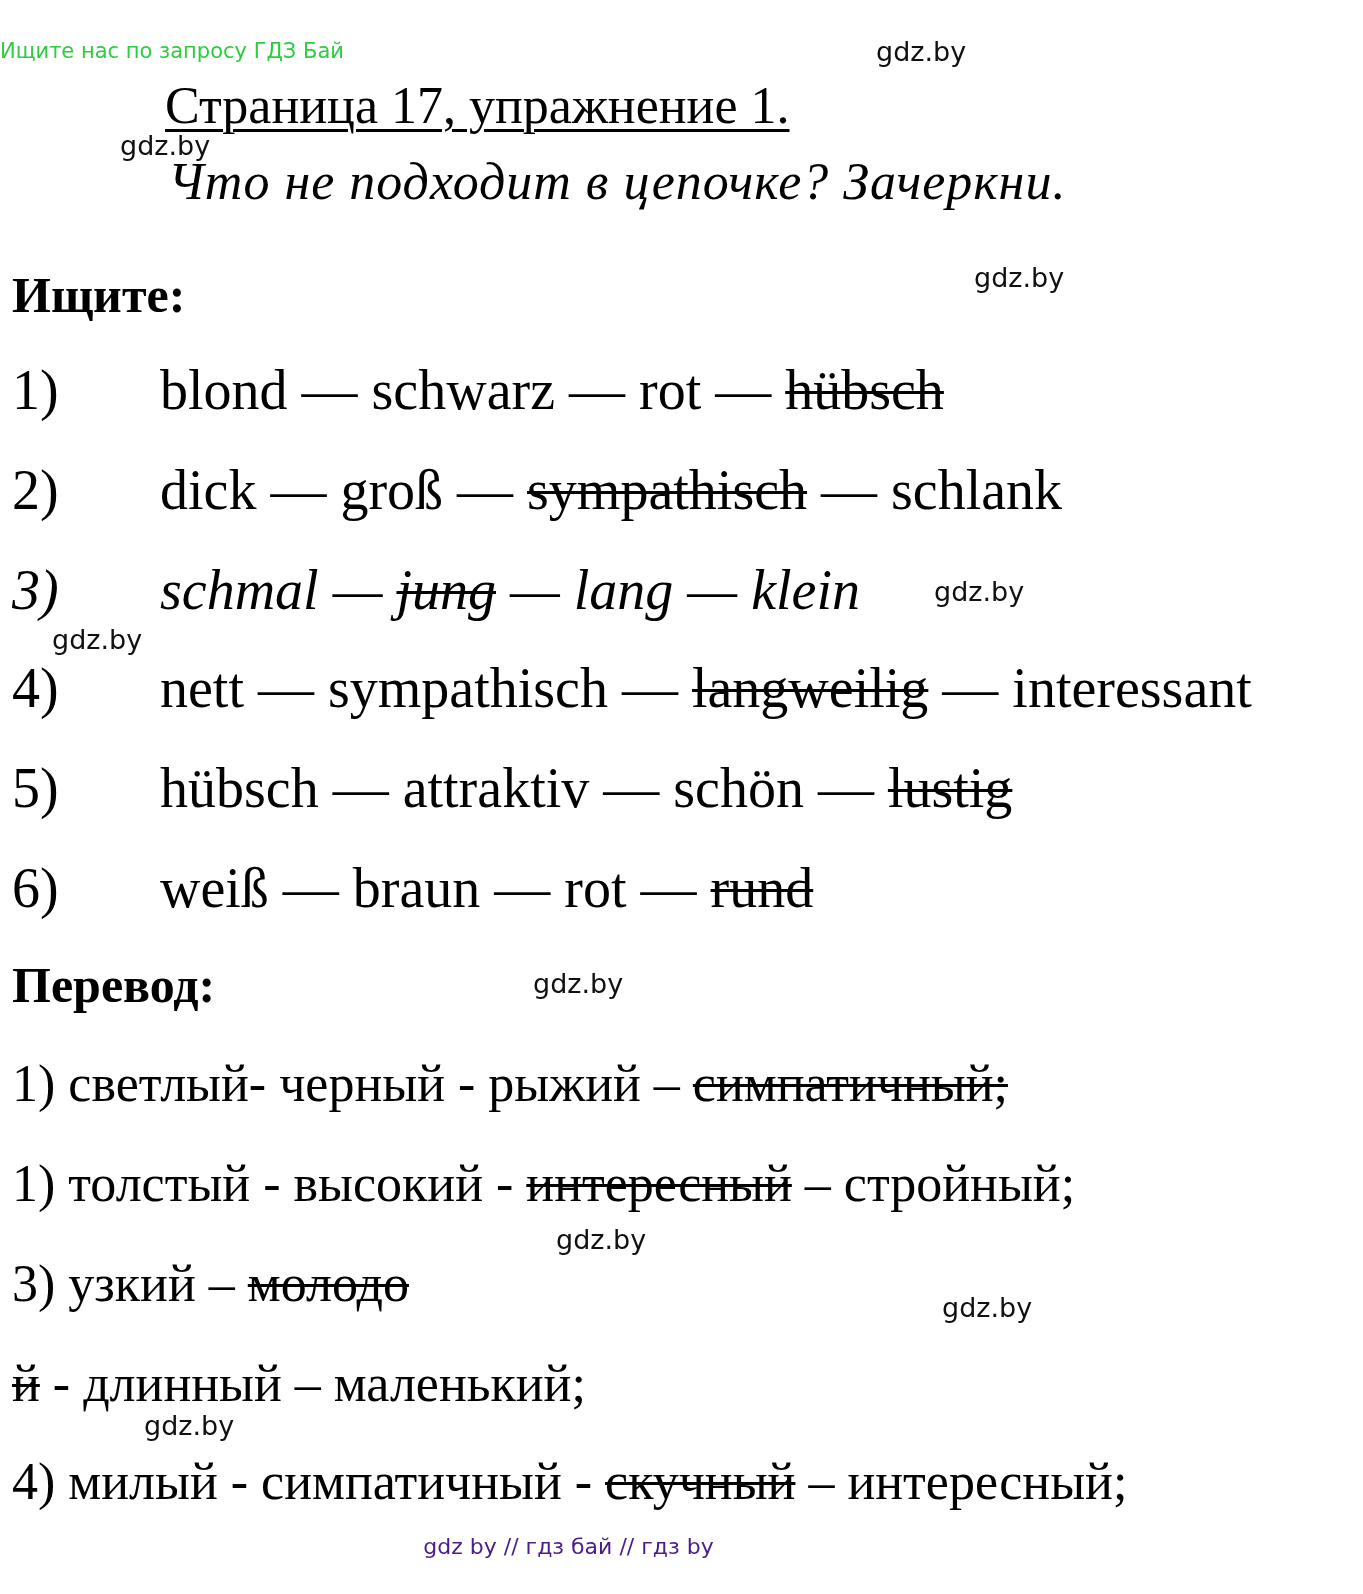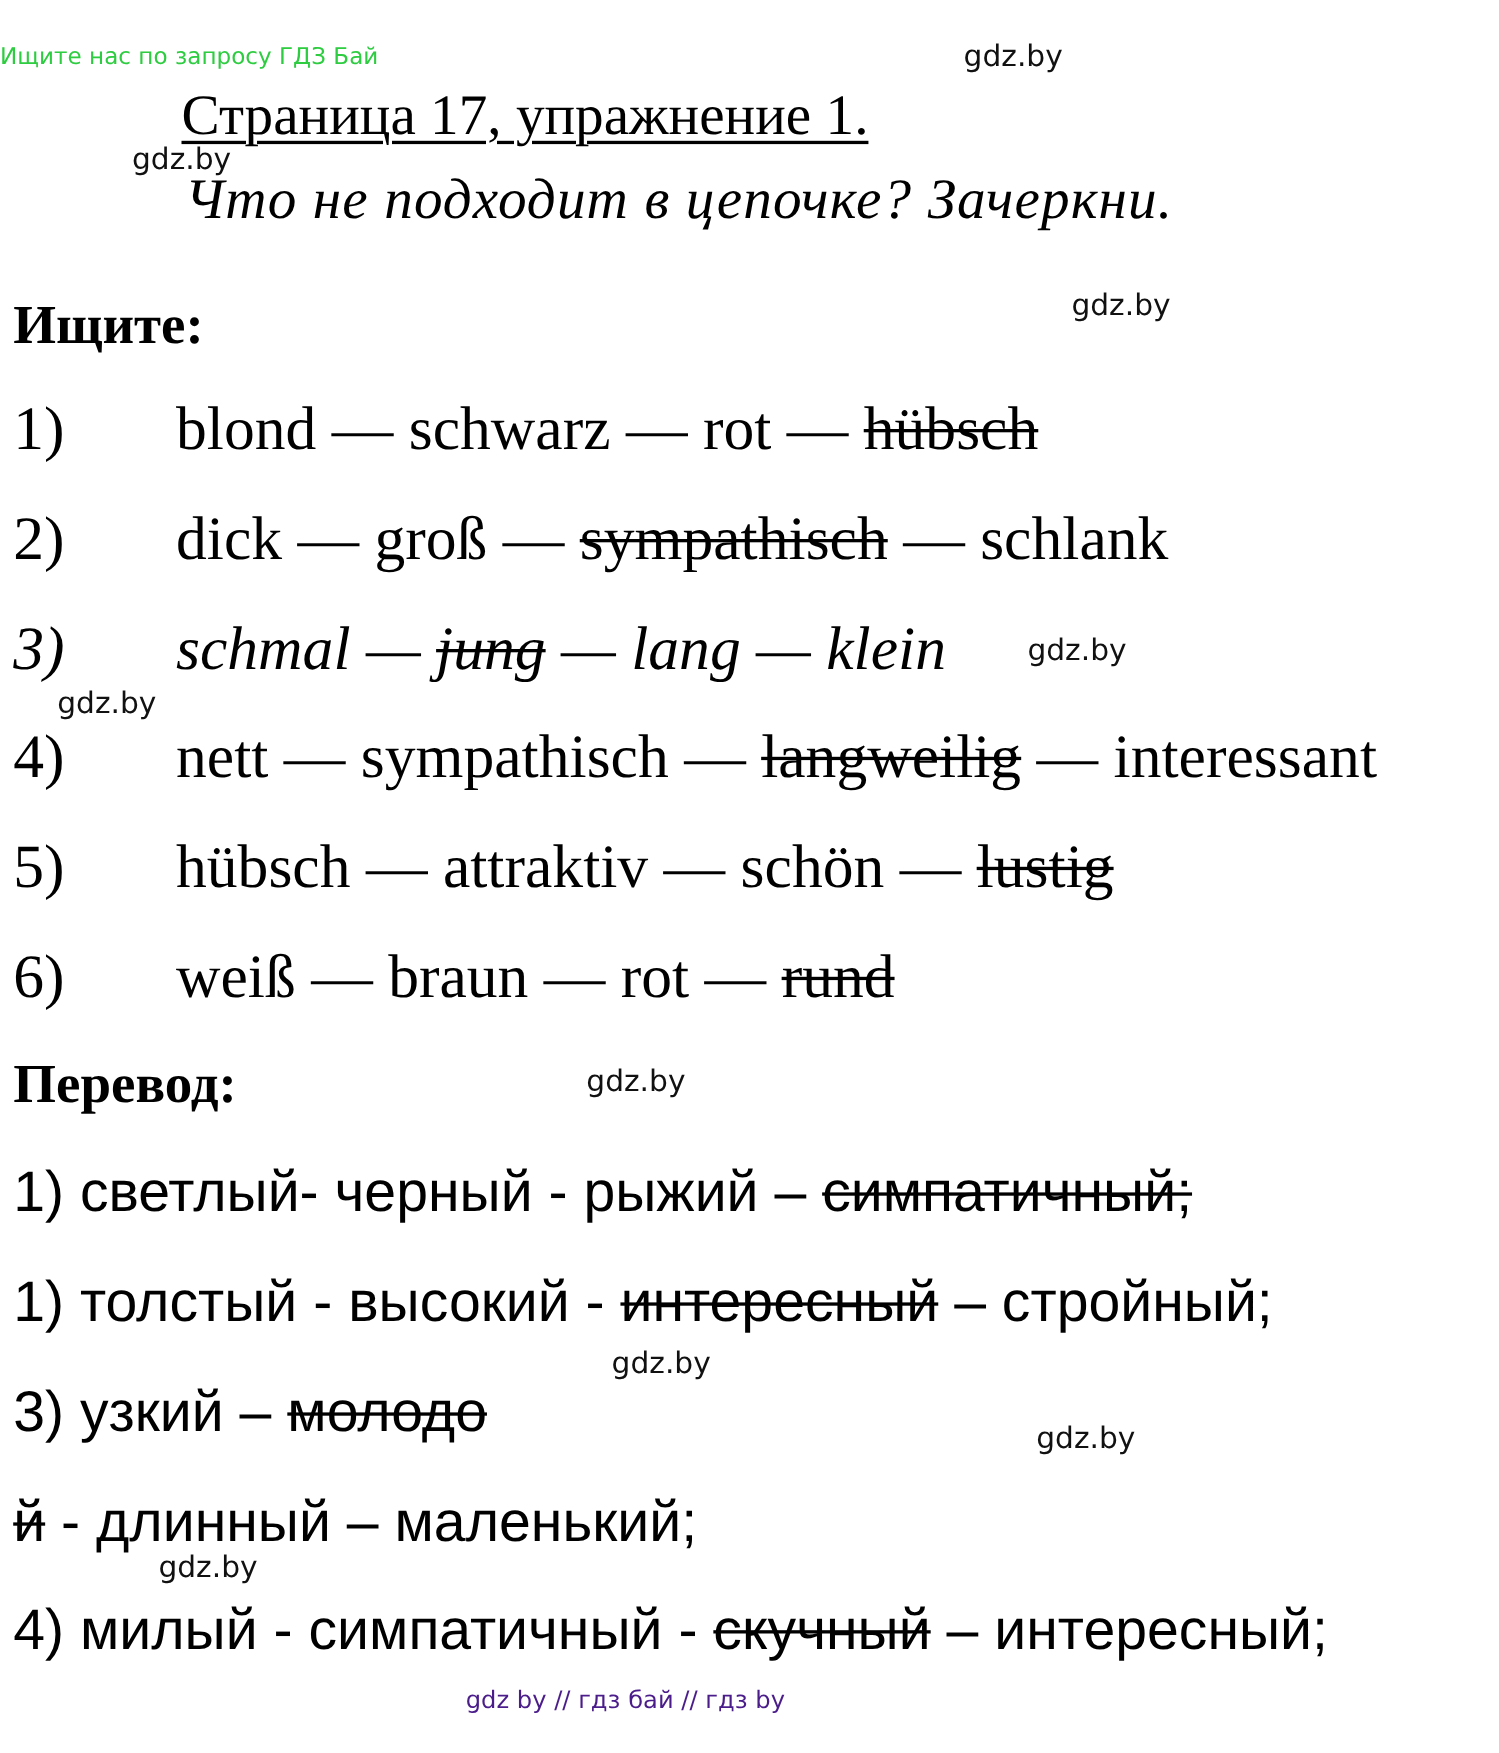--- a/index.html
+++ b/index.html
@@ -6,21 +6,21 @@
   body { width:1363px; height:1594px; position:relative; overflow:hidden; color:#000; }
   .abs { position:absolute; white-space:nowrap; }
   .top-banner { left:0; width:1363px; top:0; text-align:left; font-family:"DejaVu Sans", sans-serif; font-size:21px; color:#2ecc40; line-height:28px;margin-top:37px; }
   .wm { font-family:"DejaVu Sans", sans-serif; font-size:27px; color:#111; }
   .title { left:165px; top:62px; font-family:"Liberation Serif", serif; font-size:52px; text-decoration:underline; text-decoration-thickness:3px; text-underline-offset:6px;margin-top:14px; }
   .task { left:168px; top:152px; font-family:"Liberation Serif", serif; font-style:italic; font-size:52px; letter-spacing:1px; }
   .heading { left:12px; font-family:"Liberation Serif", serif; font-weight:bold; font-size:50px; }
   .row { left:12px; font-family:"Liberation Serif", serif; font-size:56px; }
   .row .num { display:inline-block; width:148px; }
   .strike { text-decoration:line-through; text-decoration-thickness:3px; }
-  .tr { left:12px; font-family:Liberation Sans, sans-serif; font-size:52px;text-align:right; }
+  .tr { left:12px; font-family:Liberation Serif, serif; font-size:52px;text-align:right; }
   .footer { left:0; width:1137px; top:1534px; text-align:center; font-family:"DejaVu Sans", sans-serif; font-size:22px; color:#4b1d8a; }
 </style>
 </head>
 <body>
 
 <div class="abs top-banner">Ищите нас по запросу ГДЗ Бай</div>
 
 <div class="abs wm" style="left:876px;top:36px;">gdz.by</div>
 <div class="abs wm" style="left:120px;top:130px;">gdz.by</div>
 <div class="abs wm" style="left:974px;top:262px;">gdz.by</div>

